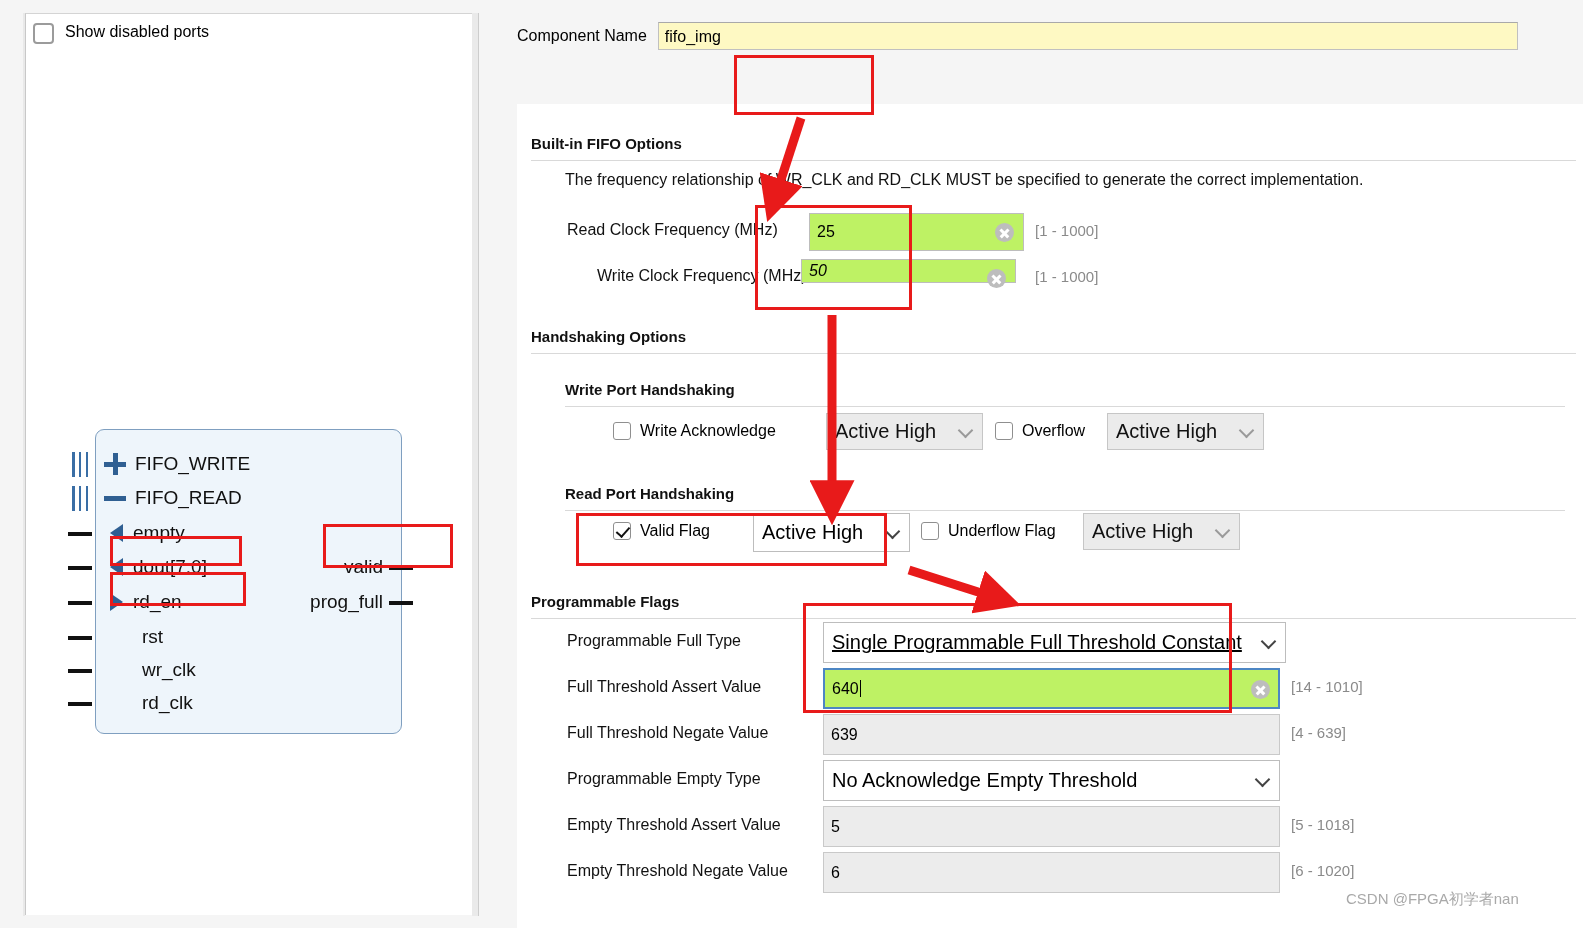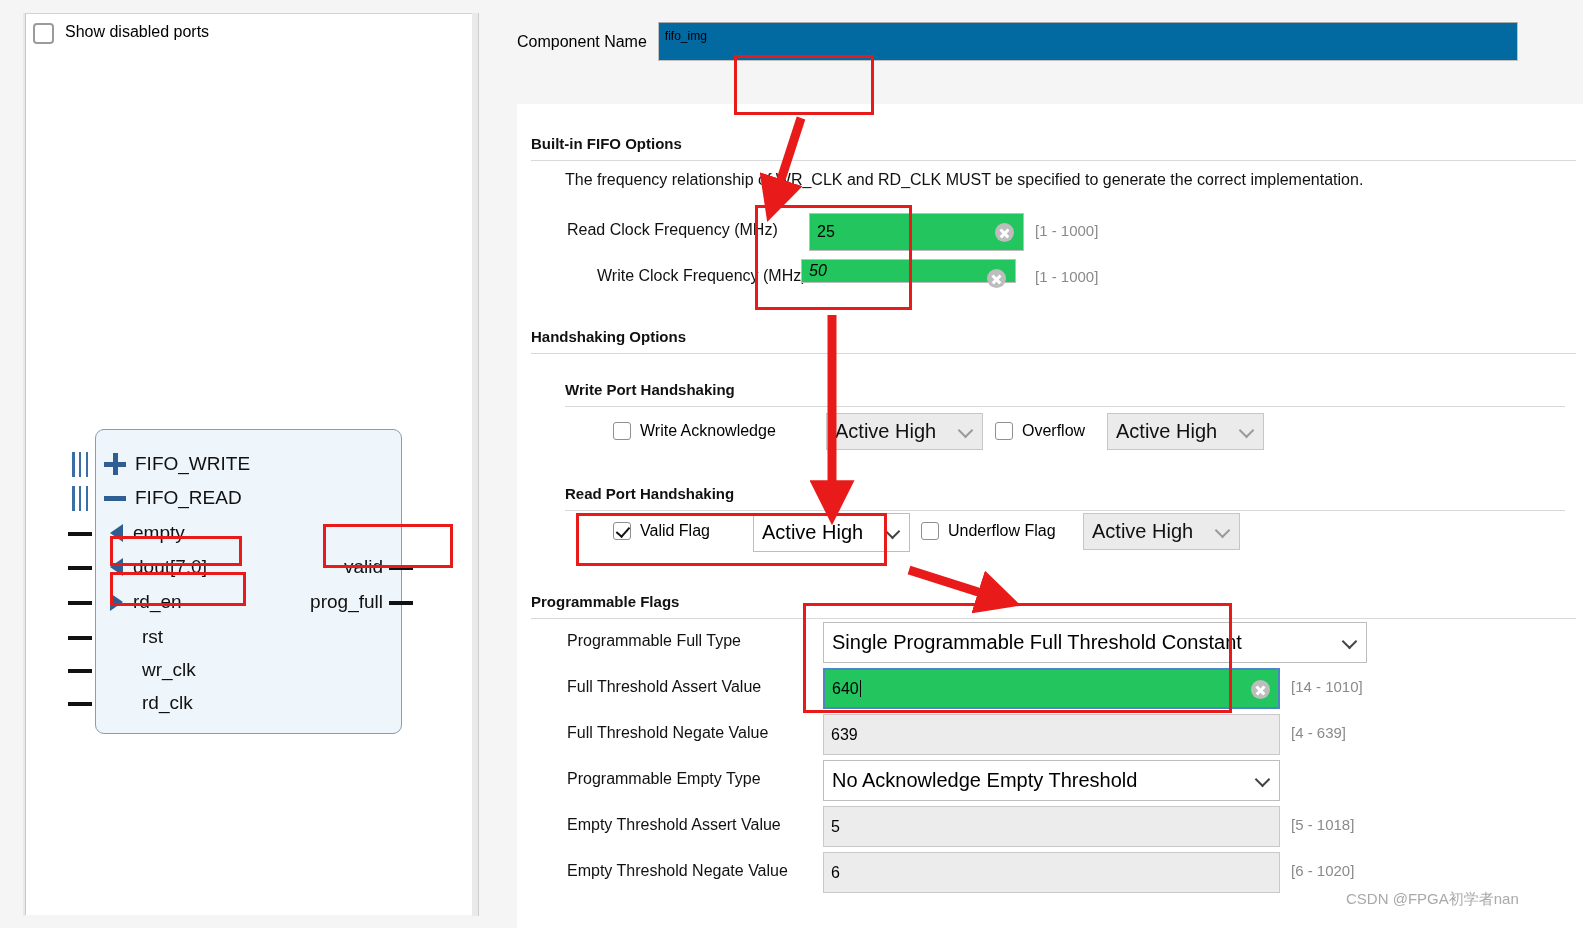--- a/index.html
+++ b/index.html
@@ -68,23 +68,23 @@
   .blank-ico{ width:22px; margin-left:14px; margin-right:10px; flex:none; }
   .out-row{ position:absolute; right:0; display:flex; align-items:center; height:22px; }
   .out-wire{ position:absolute; right:-28px; top:10px; width:24px; height:4px; background:#111; }
 
   
   #right-panel{ position:absolute; left:490px; top:0; width:1093px; height:928px; }
 
   #compname-row{ position:absolute; left:27px; top:22px; display:flex; align-items:center; }
   #compname-label{ font-size:16px; }
   #compname-input{
-    margin-left:11px; width:860px; height:39px; background:#0369a1;
+    margin-left:11px; width:860px; height:28px; background:#fef9c3;
     border:1px solid #c0c0c0; border-top-color:#a9a9a9;
-    padding:2px 6px; font-size:12px; line-height:23px; color:#000;
+    padding:2px 6px; font-size:16px; line-height:23px; color:#000;
   }
 
   
   #tabstrip{
     position:absolute; left:27px; top:63px; width:1066px; height:41px;
     background:#f0f0f0; border-top:1px solid #d0d0d0;
   }
   #tabstrip .tabbar{ display:flex; height:41px; align-items:stretch; }
   .tab{
     display:flex; align-items:center; padding:0 19px;
@@ -102,21 +102,21 @@
 
   .sec-title{ position:absolute; font-size:15px; font-weight:bold; color:#111; }
   .sec-rule{ position:absolute; height:1px; background:#d9d9d9; }
   .sub-title{ position:absolute; font-size:15px; font-weight:bold; color:#111; }
 
   .ftext{ position:absolute; font-size:16px; color:#111; white-space:nowrap; }
   .flabel{ position:absolute; font-size:16px; color:#111; white-space:nowrap; }
   .hint{ position:absolute; font-size:15px; color:#8a8a8a; white-space:nowrap; }
 
   .tbox{
-    position:absolute; background:#22c55e; border:1px solid #bdbdbd;
+    position:absolute; background:#bef264; border:1px solid #bdbdbd;
     font-size:16px; color:#000; padding:2px 7px; display:flex; align-items:center;
   }
   .tbox.disabled{ background:#ececec; border-color:#c9c9c9; }
   .tbox.focus{ border:2px solid #4d86c4; }
   .caret{ display:inline-block; width:1px; height:17px; background:#000; margin-left:1px; }
   .clearx{
     position:absolute; width:19px; height:19px; border-radius:50%;
     background:#bdbdbd;
   }
   .clearx::before, .clearx::after{
@@ -312,21 +312,21 @@
     </div>
     <div class="ddl disabled" style="left:566px; top:409px; width:157px; height:37px;">
       <span>Active High</span>
       <span class="chev"></span>
     </div>
 
     <div class="sec-title" style="left:14px; top:489px;">Programmable Flags</div>
     <div class="sec-rule" style="left:14px; top:514px; width:1045px;"></div>
 
     <div class="flabel" style="left:50px; top:528px;">Programmable Full Type</div>
-    <div class="ddl" style="left:306px; top:518px; width:544px; height:41px;">
+    <div class="ddl" style="left:306px; top:518px; width:463px; height:41px;text-decoration:underline;">
       <span>Single Programmable Full Threshold Constant</span>
       <span class="chev"></span>
     </div>
 
     <div class="flabel" style="left:50px; top:574px;">Full Threshold Assert Value</div>
     <div class="tbox focus" style="left:306px; top:564px; width:457px; height:41px;">
       <span>640</span>
         <span class="caret"></span>
       <span class="clearx" style="right:8px; top:10px;"></span>
     </div>

